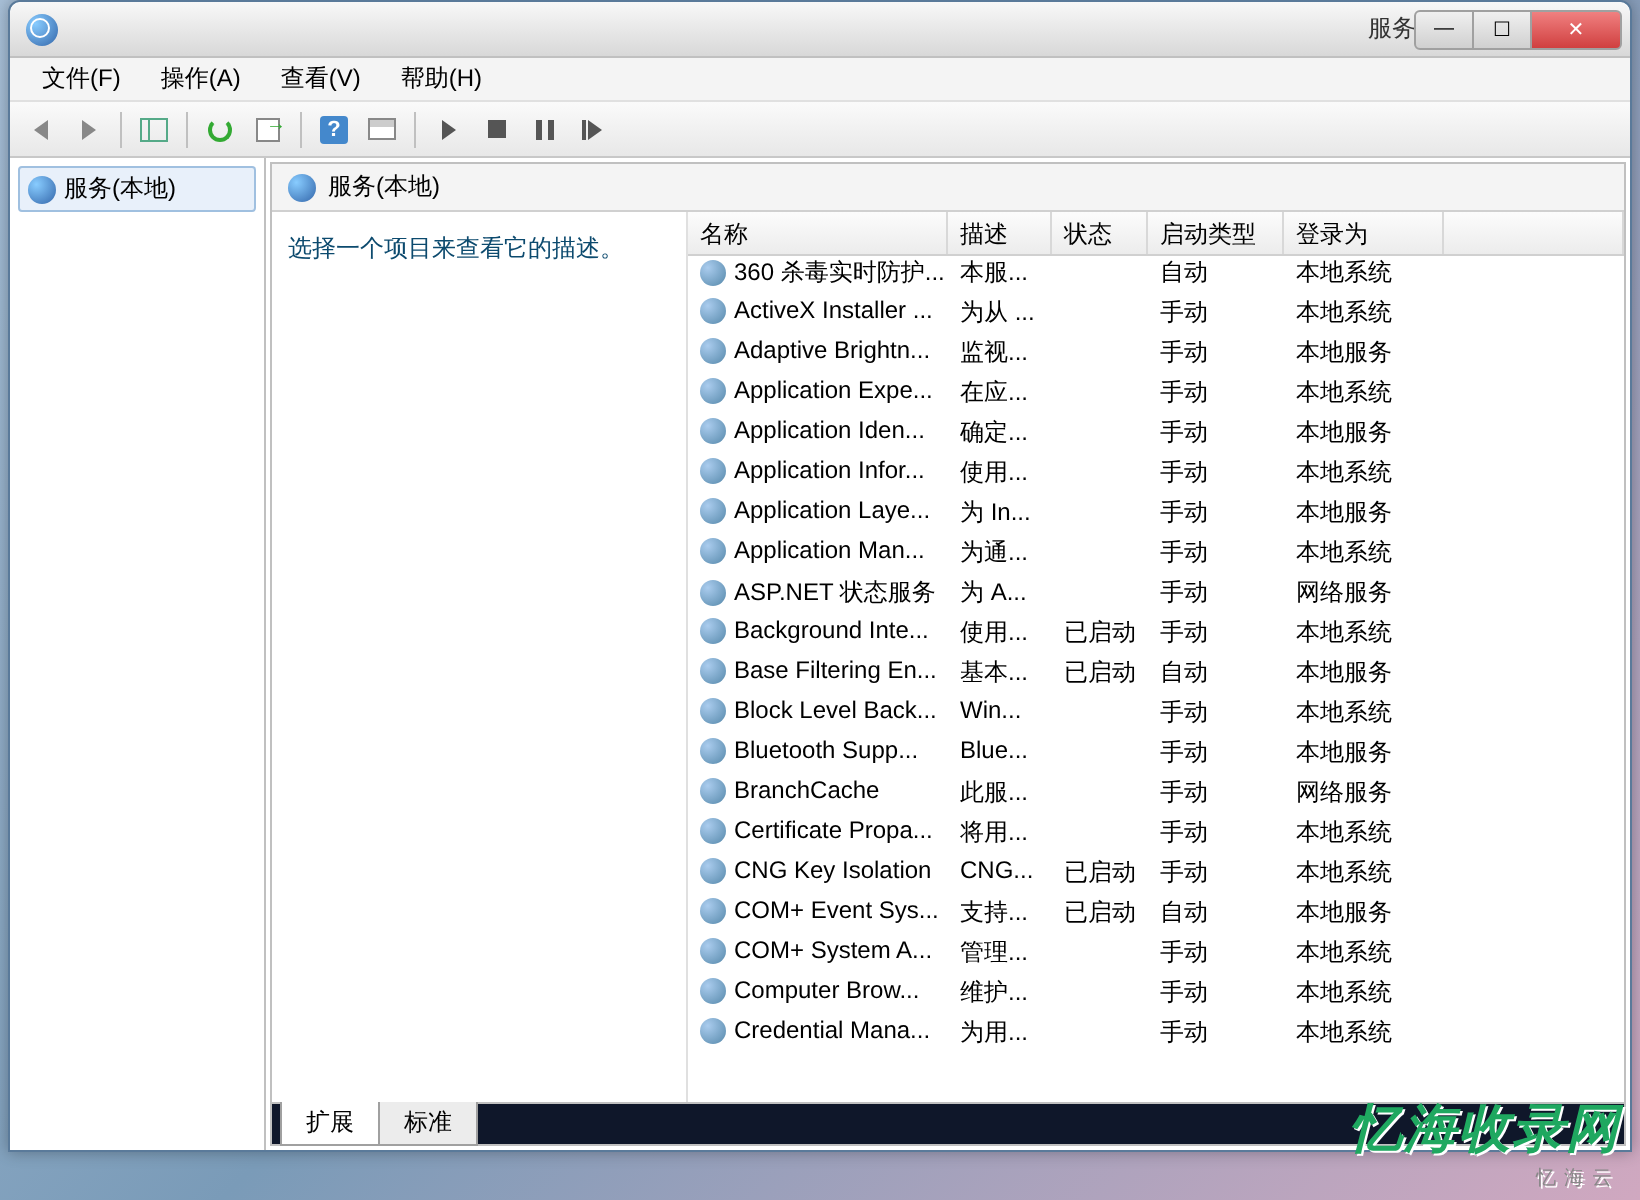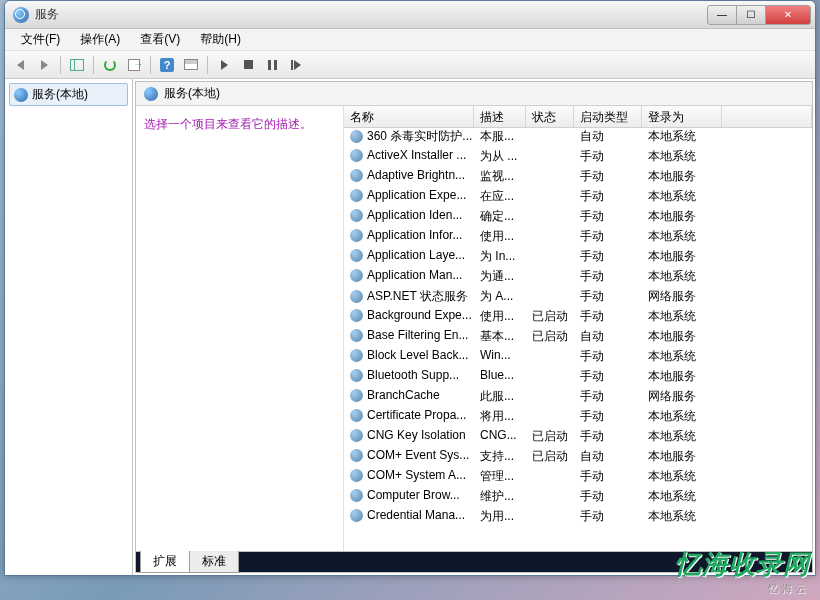--- a/index.html
+++ b/index.html
@@ -27,20 +27,21 @@
     flex-direction: column;
   }
   .titlebar {
     height: 28px;
     background: linear-gradient(to bottom, #f8f8f8 0%, #e8e8e8 50%, #d8d8d8 100%);
     border-bottom: 1px solid #c0c0c0;
     display: flex;
     align-items: center;
     padding: 0 4px 0 8px;
     border-radius: 6px 6px 0 0;
+    text-align: right;
   }
   .title-icon {
     width: 16px; height: 16px;
     background: radial-gradient(circle at 30% 30%, #8cf, #36a);
     border-radius: 50%;
     position: relative;
     margin-right: 6px;
   }
   .title-icon::after {
     content: '';
@@ -196,21 +197,21 @@
   }
   .pane-body {
     flex: 1;
     display: flex;
     min-height: 0;
   }
   .desc-pane {
     width: 208px;
     padding: 10px 8px;
     border-right: 1px solid #e0e0e0;
-    color: #a21caf;
+    color: #0c4a6e;
   }
   .list-pane {
     flex: 1;
     display: flex;
     flex-direction: column;
     min-height: 0;
     position: relative;
   }
   .col-headers {
     display: flex;
@@ -477,21 +478,21 @@
                   <span>ASP.NET 状态服务</span>
                 </div>
                 <div class="cell c-desc">为 A...</div>
                 <div class="cell c-stat"></div>
                 <div class="cell c-start">手动</div>
                 <div class="cell c-logon">网络服务</div>
               </div>
               <div class="row">
                 <div class="cell name c-name">
                   <div class="svc-icon"></div>
-                  <span>Background Expe...</span>
+                  <span>Background Inte...</span>
                 </div>
                 <div class="cell c-desc">使用...</div>
                 <div class="cell c-stat">已启动</div>
                 <div class="cell c-start">手动</div>
                 <div class="cell c-logon">本地系统</div>
               </div>
               <div class="row">
                 <div class="cell name c-name">
                   <div class="svc-icon"></div>
                   <span>Base Filtering En...</span>

